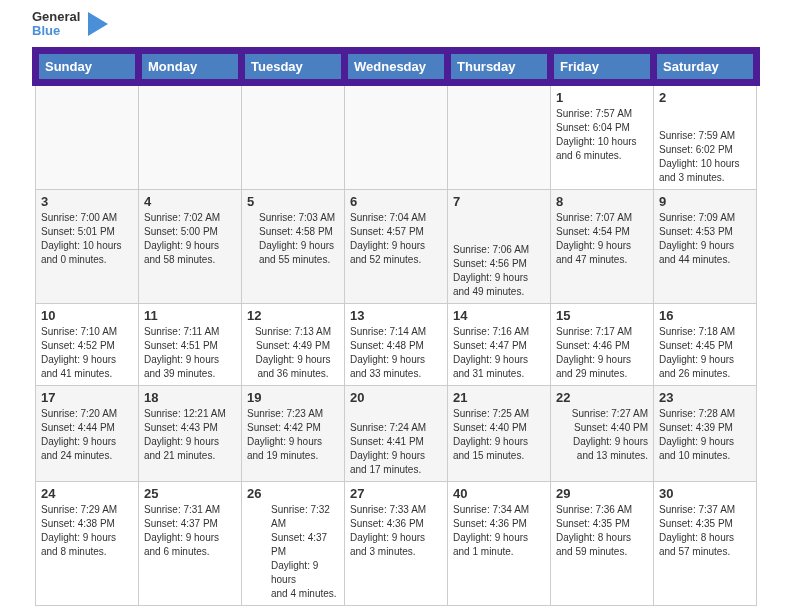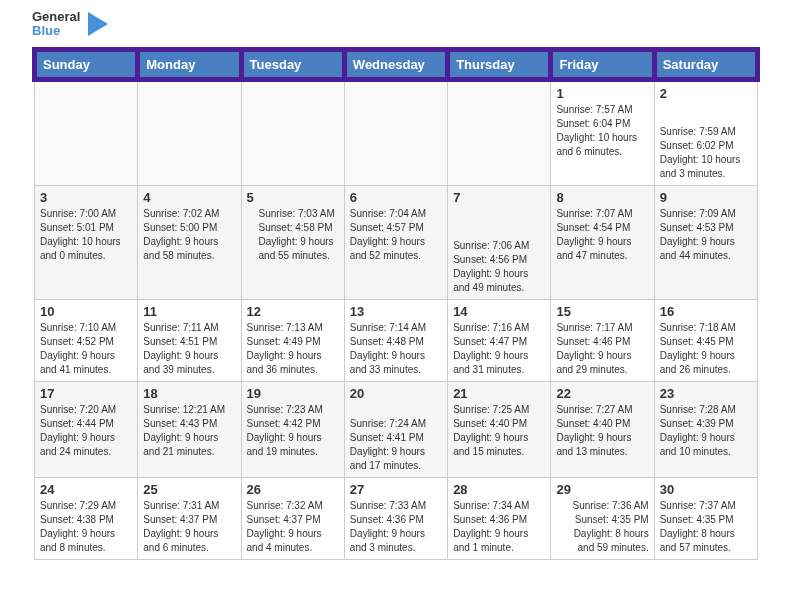--- a/index.html
+++ b/index.html
@@ -42,21 +42,21 @@
       border-collapse: collapse;
       table-layout: fixed;
     }
     .calendar-table th {
       background-color: #4a7fc1;
       color: #fff;
       text-align: left;
       padding: 5px 6px;
       font-size: 13px;
       font-weight: bold;
-      border: 5px solid #4c1d95;
+      border: 7px solid #4c1d95;
     }
     .calendar-table td {
       border: 1px solid #ccc;
       vertical-align: top;
       padding: 4px 5px;
       font-size: 10.5px;
       height: 82px;
       background: #fff;
     }
     .calendar-table tr:nth-child(even) td {
@@ -193,21 +193,21 @@
           </td>
           <td>
             <span class="day-number">11</span>
             <div class="day-info" style="white-space: pre-line;">Sunrise: 7:11 AM
 Sunset: 4:51 PM
 Daylight: 9 hours
 and 39 minutes.</div>
           </td>
           <td>
             <span class="day-number">12</span>
-            <div class="day-info" style="white-space: pre-line;">Sunrise: 7:13 AM
+            <div class="day-info" style="white-space: pre-line; text-align: center;">Sunrise: 7:13 AM
 Sunset: 4:49 PM
 Daylight: 9 hours
 and 36 minutes.</div>
           </td>
           <td>
             <span class="day-number">13</span>
             <div class="day-info" style="white-space: pre-line;">Sunrise: 7:14 AM
 Sunset: 4:48 PM
 Daylight: 9 hours
 and 33 minutes.</div>
@@ -265,21 +265,21 @@
           </td>
           <td>
             <span class="day-number">21</span>
             <div class="day-info" style="white-space: pre-line;">Sunrise: 7:25 AM
 Sunset: 4:40 PM
 Daylight: 9 hours
 and 15 minutes.</div>
           </td>
           <td>
             <span class="day-number">22</span>
-            <div class="day-info" style="white-space: pre-line;">Sunrise: 7:27 AM
+            <div class="day-info" style="white-space: pre-line; text-align: right;">Sunrise: 7:27 AM
 Sunset: 4:40 PM
 Daylight: 9 hours
 and 13 minutes.</div>
           </td>
           <td>
             <span class="day-number">23</span>
             <div class="day-info" style="white-space: pre-line;">Sunrise: 7:28 AM
 Sunset: 4:39 PM
 Daylight: 9 hours
 and 10 minutes.</div>
@@ -295,42 +295,42 @@
           </td>
           <td>
             <span class="day-number">25</span>
             <div class="day-info" style="white-space: pre-line;">Sunrise: 7:31 AM
 Sunset: 4:37 PM
 Daylight: 9 hours
 and 6 minutes.</div>
           </td>
           <td>
             <span class="day-number">26</span>
-            <div class="day-info" style="white-space: pre-line;">Sunrise: 7:32 AM
+            <div class="day-info" style="white-space: pre-line; margin-left: 24px;">Sunrise: 7:32 AM
 Sunset: 4:37 PM
 Daylight: 9 hours
 and 4 minutes.</div>
           </td>
           <td>
             <span class="day-number">27</span>
             <div class="day-info" style="white-space: pre-line;">Sunrise: 7:33 AM
 Sunset: 4:36 PM
 Daylight: 9 hours
 and 3 minutes.</div>
           </td>
           <td>
-            <span class="day-number">28</span>
+            <span class="day-number">40</span>
             <div class="day-info" style="white-space: pre-line;">Sunrise: 7:34 AM
 Sunset: 4:36 PM
 Daylight: 9 hours
 and 1 minute.</div>
           </td>
           <td>
             <span class="day-number">29</span>
-            <div class="day-info" style="white-space: pre-line; text-align: right;">Sunrise: 7:36 AM
+            <div class="day-info" style="white-space: pre-line;">Sunrise: 7:36 AM
 Sunset: 4:35 PM
 Daylight: 8 hours
 and 59 minutes.</div>
           </td>
           <td>
             <span class="day-number">30</span>
             <div class="day-info" style="white-space: pre-line;">Sunrise: 7:37 AM
 Sunset: 4:35 PM
 Daylight: 8 hours
 and 57 minutes.</div>

